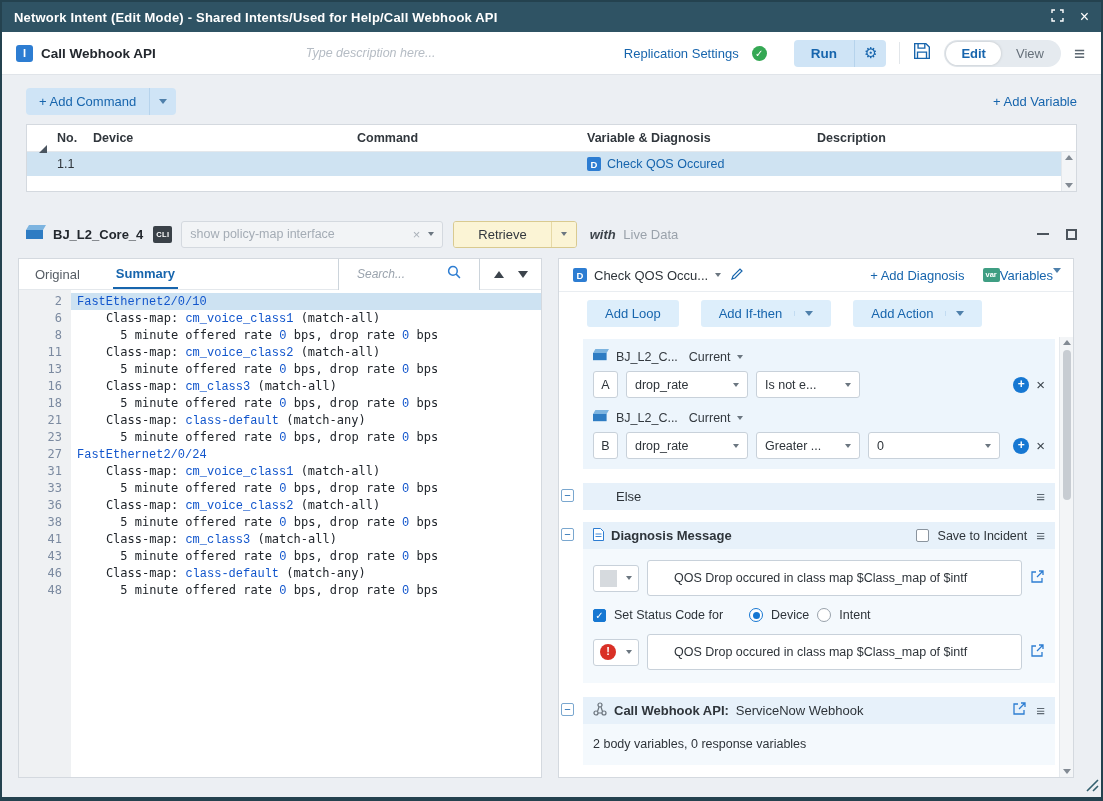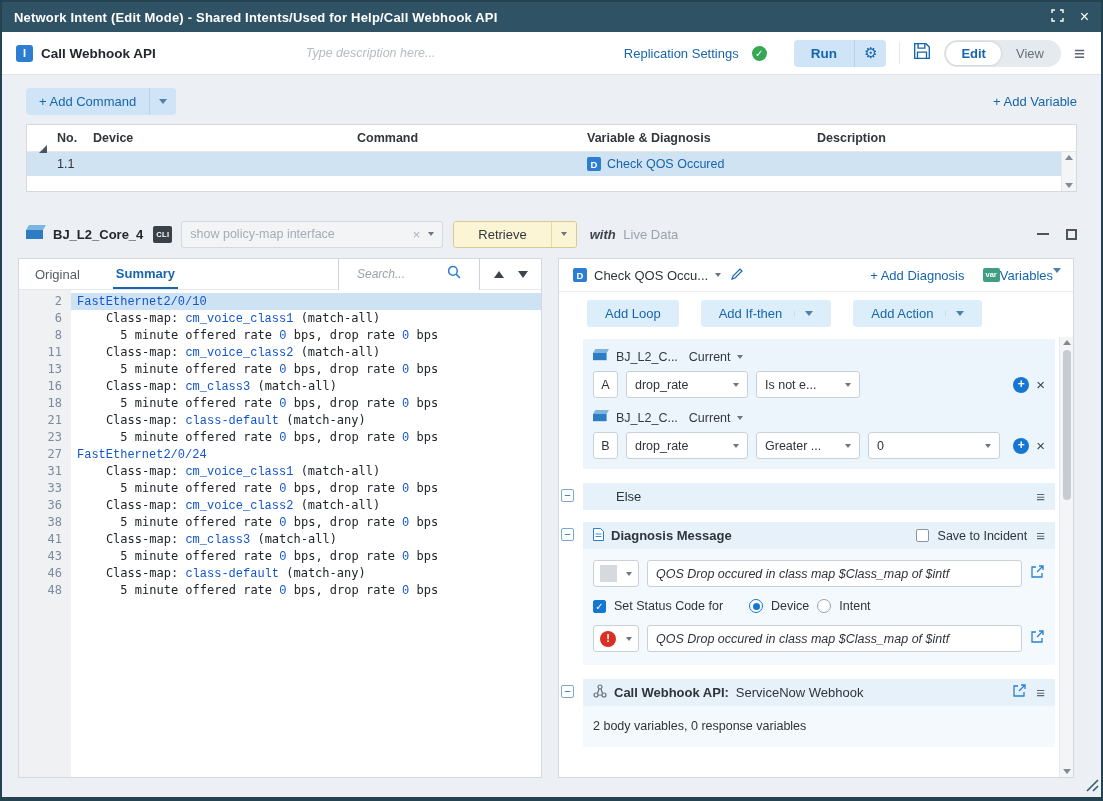--- a/index.html
+++ b/index.html
@@ -160,22 +160,22 @@
   .checkbox { width:13px; height:13px; background:#fff; border:1px solid #8a949e; border-radius:2px; flex:0 0 auto; }
   .checkbox.checked { background:#1677d2; border-color:#1677d2; color:#fff; font-size:10px; line-height:12px; text-align:center; }
   .small-label { font-size:12.5px; color:#2e343a; }
   .section-body { background:#f4f9fd; padding:11px 10px 13px; }
   .msg-row { display:flex; align-items:center; gap:8px; }
   .sel-44 { width:46px; height:27px; background:#fff; border:1px solid #c8d1da; border-radius:3px;
     display:flex; align-items:center; justify-content:space-between; padding:0 6px; }
   .swatch { width:17px; height:17px; background:#d6dade; }
   .sev-ic { width:16px; height:16px; border-radius:50%; background:#d93026; color:#fff; font-weight:700;
     font-size:11px; line-height:15px; text-align:center; }
-  .msg-box { flex:1; height:27px; background:#fff; border:1px solid #c8d1da; border-radius:3px;
-    display:flex; align-items:center; padding:0 8px; font-size:12.5px; color:#2e343a; white-space:nowrap; overflow:hidden;font-style:italic; }
+  .msg-box { flex:1; height:36px; background:#fff; border:1px solid #c8d1da; border-radius:3px;
+    display:flex; align-items:center; padding:0 26px; font-size:12.5px; color:#2e343a; white-space:nowrap; overflow:hidden; }
   .status-row { display:flex; align-items:center; gap:8px; margin:12px 0; }
   .radio { width:14px; height:14px; border-radius:50%; border:1px solid #98a2ac; background:#fff; display:flex;
     align-items:center; justify-content:center; flex:0 0 auto; }
   .radio.sel { border-color:#1677d2; }
   .radio .dot { width:7px; height:7px; border-radius:50%; background:#1677d2; }
   .gap18 { width:10px; }
   .webhook-body { background:#f4f9fd; padding:13px 10px 14px; font-size:12.5px; color:#2e343a; }
 
   .dp-scrollbar { position:absolute; right:0; top:0; bottom:0; width:14px; background:#f3f5f7;
     border-left:1px solid #e5e9ed; display:flex; flex-direction:column; align-items:center; padding:3px 0; }

